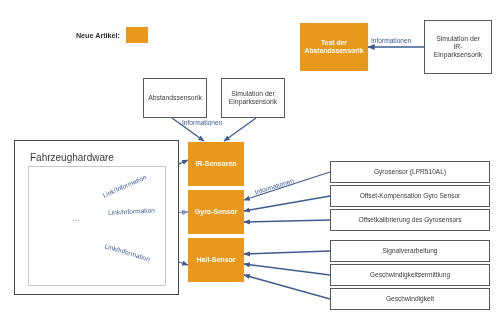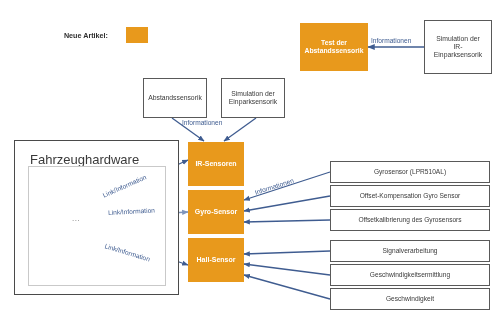--- a/index.html
+++ b/index.html
@@ -53,42 +53,42 @@
   .legend-row {
     position: absolute;
     display: flex;
     align-items: center;
     justify-content: flex-end;
   }
   .legend-text {
     font-size: 7.2px;
     font-weight: bold;
     color: #2f2f2f;
-    margin-right: 18px;
+    margin-right: 6px;
     white-space: nowrap;
     padding-left: 28px;
   }
   .swatch {
     width: 22px;
     height: 16px;
     box-sizing: border-box;
   }
   .swatch-orange { background: #E8991C; }
   .swatch-white  { background: #ffffff; border: 1.4px solid #2f2f2f; }
 
   
   .hw-outer {
     position: absolute;
     box-sizing: border-box;
     background: #ffffff;
     border: 1.5px solid #4a4a4a;
   }
   .hw-title {
     position: absolute;
-    font-size: 13px;
+    font-size: 10px;
     color: #3a3a3a;
   }
   .hw-inner {
     position: absolute;
     box-sizing: border-box;
     background: #ffffff;
     border: 1px solid #c9c9c9;
   }
   .hw-dots {
     position: absolute;

